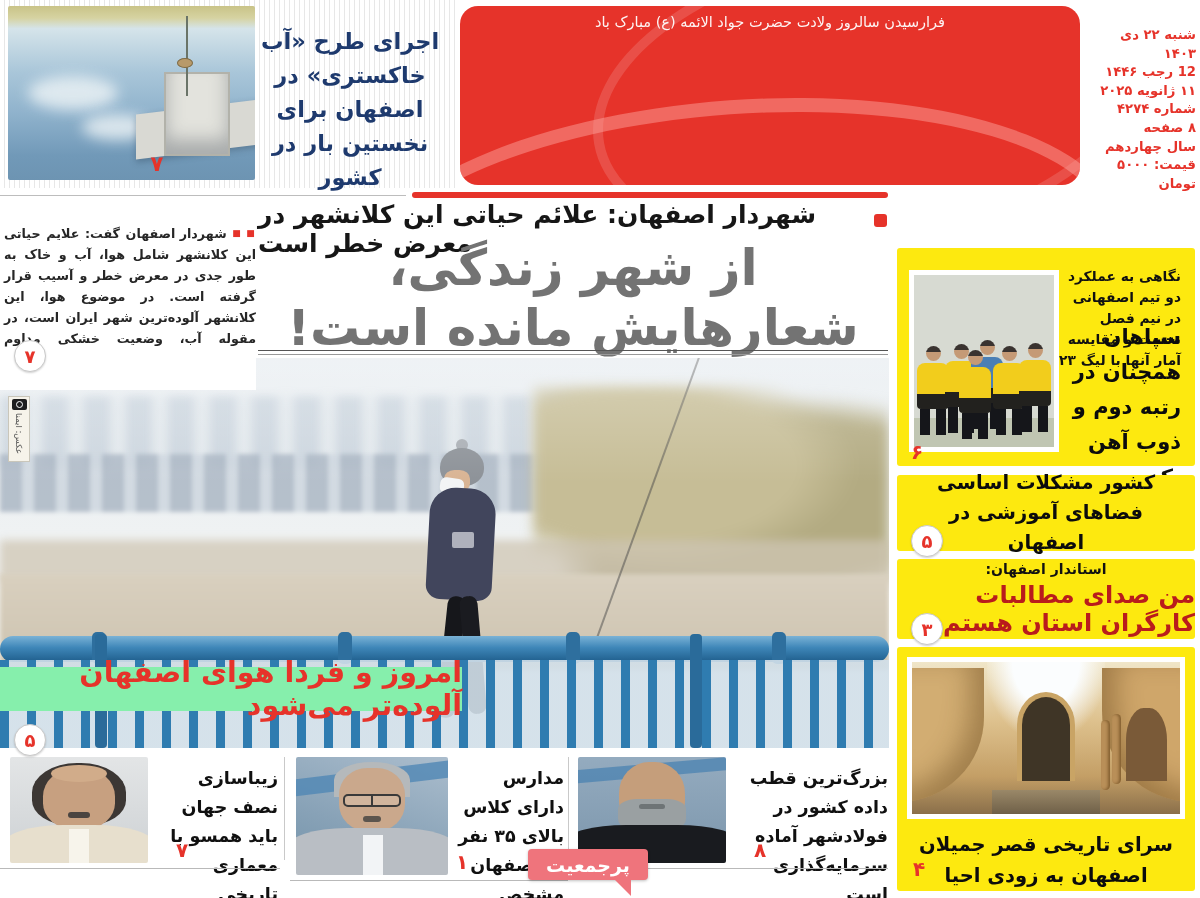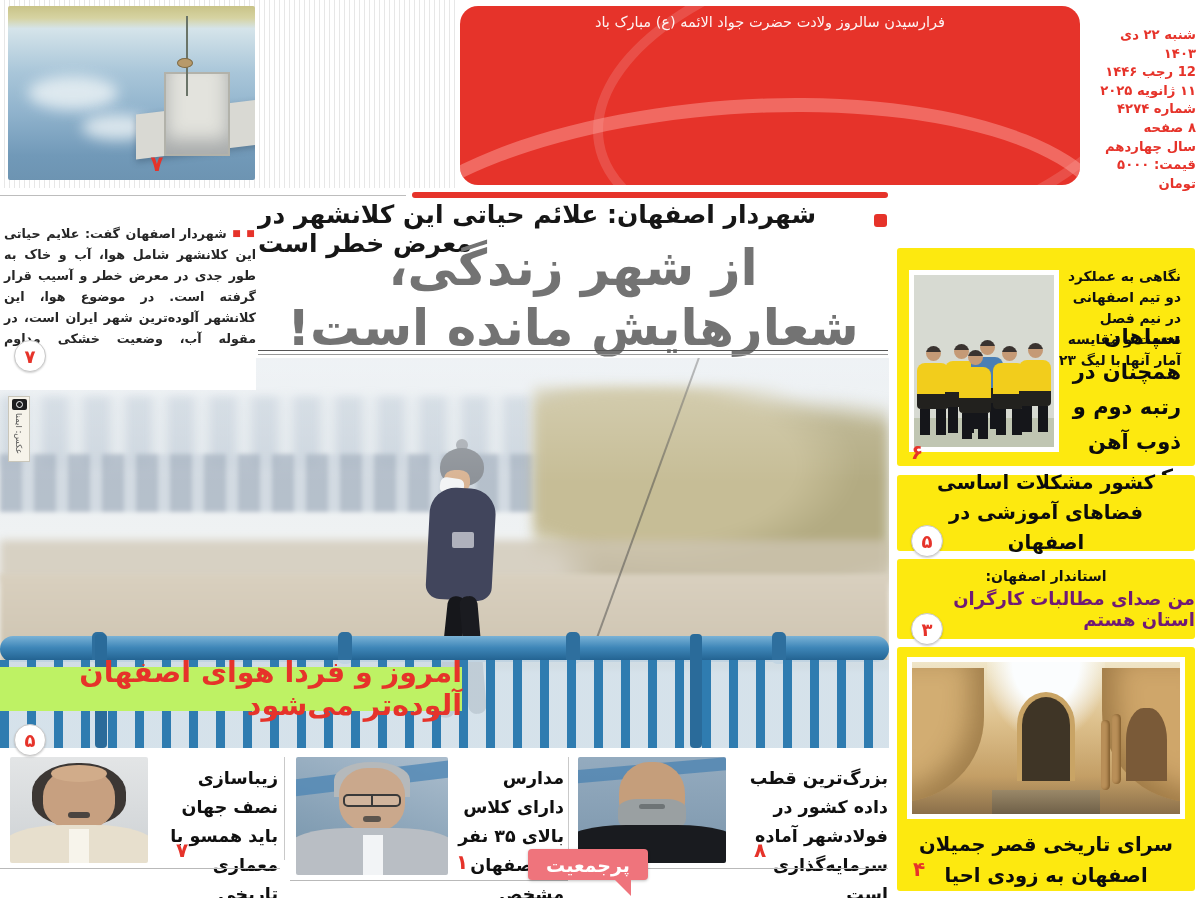--- a/index.html
+++ b/index.html
@@ -77,21 +77,21 @@
   .photo-cover{left:0;top:352px;width:256px;height:38px;background:#fff;}
 
   .credit-tag{left:8px;top:396px;width:22px;height:66px;background:#f6f3ea;border:1px solid #c9c6ba;z-index:5;
      display:flex;flex-direction:column;align-items:center;padding-top:2px;}
   .cam{width:15px;height:11px;background:#1d1d1d;border-radius:2px;position:relative;flex:none;}
   .cam:after{content:"";position:absolute;left:4.5px;top:2px;width:5px;height:5px;border:1.5px solid #fff;border-radius:50%;}
   .credit-txt{writing-mode:vertical-rl;font-size:8.5px;color:#555;margin-top:3px;}
 
   .cap1{left:8px;top:630px;width:448px;height:37px;background:#fff;display:flex;align-items:center;justify-content:center;
      font-size:21px;font-weight:bold;color:#111;z-index:4;}
-  .cap2{left:0;top:667px;width:462px;height:44px;background:#bef264;display:flex;align-items:center;justify-content:center;
+  .cap2{left:0;top:667px;width:462px;height:44px;background:#86efac;display:flex;align-items:center;justify-content:center;
      font-size:28.5px;font-weight:bold;color:#e6332a;z-index:4;}
   .cap-pg{left:14px;top:724px;}
 
   
   .vsep{width:1px;background:#c9c9c9;top:757px;height:103px;}
   .b-photo{top:757px;height:106px;overflow:hidden;border-radius:2px;}
   .b-title{top:764px;font-size:17.5px;font-weight:bold;color:#101010;line-height:29px;text-align:right;}
   .b-page{color:#e6332a;font-weight:bold;font-size:20px;}
   .hrule{height:1px;background:#b9b9b9;top:868px;}
 
@@ -136,21 +136,21 @@
   .pl .l{width:26px;height:26px;margin:0 auto;background:linear-gradient(90deg,#15161a 0 40%,transparent 40% 60%,#15161a 60% 100%);}
   .pl.keeper .b{background:linear-gradient(180deg,#4a7fb5 0 68%,#22211e 68% 100%);}
   .sb1-kicker{position:absolute;right:14px;top:18px;width:124px;font-size:13.8px;font-weight:bold;line-height:21px;color:#111;text-align:right;}
   .sb1-head{position:absolute;right:14px;top:72px;width:124px;font-size:21px;font-weight:bold;line-height:35px;color:#0c0c0c;text-align:right;}
   .sb1 .num{left:14px;bottom:2px;}
   .sb2{top:455px;height:76px;display:flex;align-items:center;justify-content:center;}
   .sb2-head{width:86%;text-align:center;font-size:19.5px;font-weight:bold;line-height:30px;color:#0c0c0c;}
   .notch{position:absolute;left:14px;bottom:-6px;}
   .sb3{top:539px;height:80px;display:flex;flex-direction:column;align-items:center;justify-content:center;gap:4px;}
   .sb3-kicker{font-size:14px;font-weight:bold;color:#111;}
-  .sb3-head{font-size:18px;font-weight:bold;color:#701a75;}
+  .sb3-head{font-size:24px;font-weight:bold;color:#b91c1c;}
   .sb4{top:627px;height:244px;}
   .sb4 .pframe{position:absolute;left:10px;top:10px;width:278px;height:162px;background:#fff;padding:5px;}
   .caravan{position:relative;width:100%;height:100%;overflow:hidden;filter:blur(.3px);
      background:linear-gradient(180deg,#f0e6c8 0%,#ddc08c 40%,#c49f66 75%,#8a6f4a 100%);}
   .caravan .sky{position:absolute;left:28%;top:0;width:44%;height:50%;background:radial-gradient(ellipse at 50% 0,#fbfdfe 0 40%,rgba(251,253,254,0) 75%);}
   .caravan .gate{position:absolute;left:39%;top:20%;width:22%;height:58%;background:#3f3526;border:5px solid #c9a465;border-bottom:none;border-radius:50% 50% 0 0/38% 38% 0 0;}
   .caravan .lwall{position:absolute;left:-5%;top:4%;width:32%;height:88%;background:#d2ad72;border-radius:0 0 110px 0;box-shadow:inset -14px -10px 26px rgba(90,60,20,.4);}
   .caravan .rwall{position:absolute;right:-5%;top:4%;width:34%;height:88%;background:#cfa66a;border-radius:0 0 0 110px;box-shadow:inset 14px -10px 26px rgba(90,60,20,.4);}
   .caravan .rdoor{position:absolute;right:5%;top:30%;width:15%;height:48%;background:#7a5a38;border-radius:44% 44% 0 0;}
   .caravan .log{position:absolute;width:9px;height:46%;background:#b98f58;border-radius:5px;top:34%;box-shadow:inset -2px 0 3px rgba(80,50,10,.5);}
@@ -165,20 +165,21 @@
 
   <div class="abs topleft-block">
     <div class="abs pond-photo">
       <div class="cloud" style="left:8%;top:40%;width:90px;height:34px;"></div>
       <div class="cloud" style="left:30%;top:62%;width:70px;height:26px;"></div>
       <div class="wall"></div>
       <div class="box"></div>
       <div class="mast"></div>
       <div class="wheel"></div>
     </div>
+    <div class="abs tl-title">اجرای طرح «آب خاکستری» در اصفهان برای نخستین بار در کشور</div>
     <div class="abs tl-page">۷</div>
   </div>
 
   <div class="abs masthead">
     <div class="swoosh1"></div>
     <div class="swoosh2"></div>
     <div class="abs calligraphy">فرارسیدن سالروز ولادت حضرت جواد الائمه (ع) مبارک باد</div>
   </div>
 
   <div class="abs mast-info">

